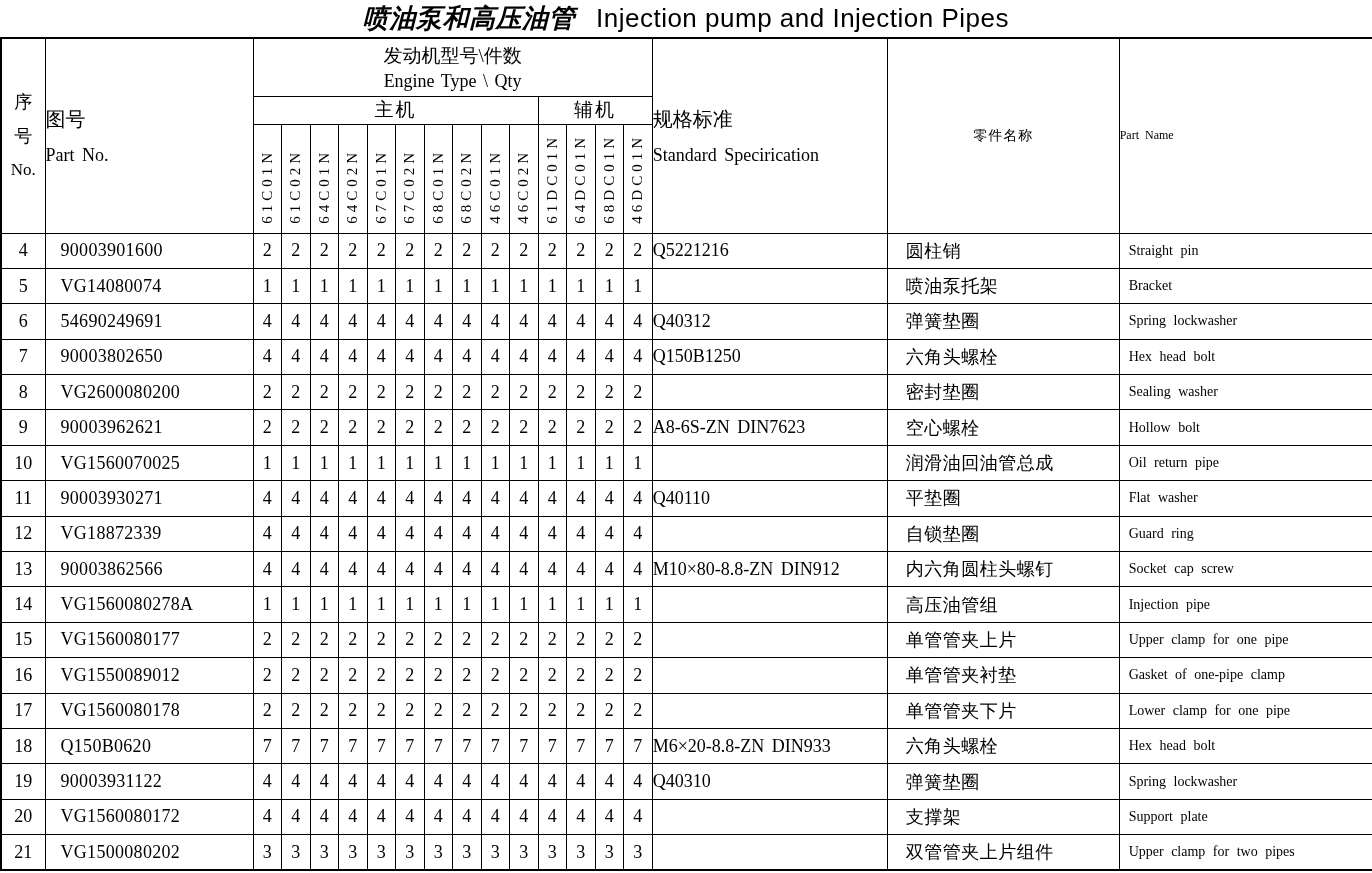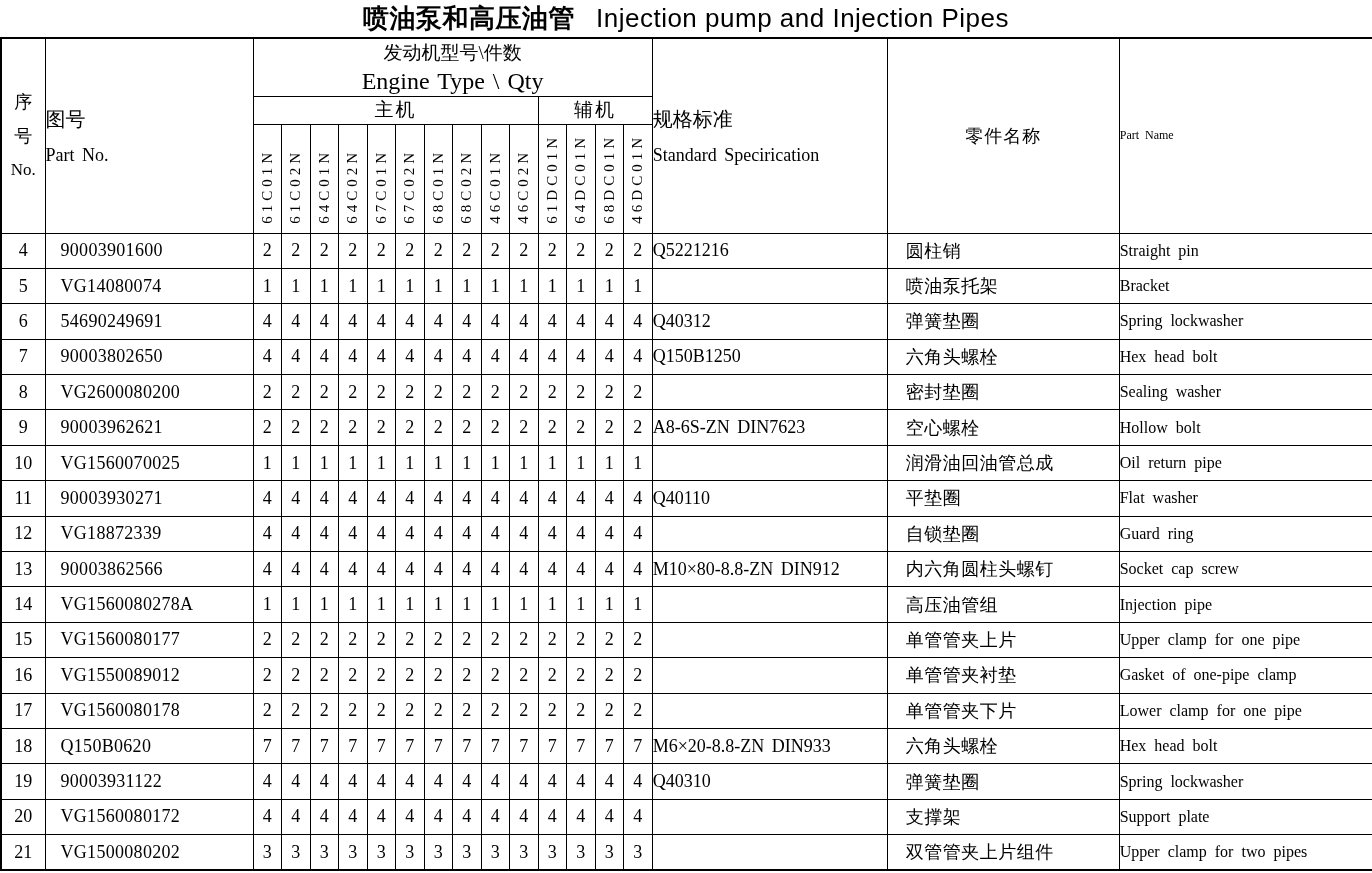--- a/index.html
+++ b/index.html
@@ -7,21 +7,21 @@
   .page {
     width: 1372px; height: 873px; overflow: hidden;
     background: #ffffff; color: #000;
   }
   .title {
     height: 37px;
     display: flex; align-items: center; justify-content: center;
     font-family: "Liberation Sans", "DejaVu Sans", sans-serif;
     font-size: 26px; letter-spacing: 0.5px;
   }
-  .title .zh { font-weight: bold; margin-right: 21px; }
+  .title .zh { font-weight: bold; margin-right: 21px; font-style: italic; }
 
   table.parts {
     width: 1372px;
     border-collapse: collapse; table-layout: fixed;
     border: 2px solid #000;
     font-family: "Liberation Serif", "DejaVu Serif", serif;
   }
   th, td { border: 1px solid #000; padding: 0; font-weight: normal; overflow: hidden; }
 
   col.c-no-col   { width: 44px; }
@@ -36,44 +36,44 @@
   tr.hrow3 { height: 109px; }
 
   .h-no { text-align: center; vertical-align: middle; font-size: 18px; }
   .h-no div { line-height: 34px; }
   .h-no .lat { font-size: 17px; }
 
   .h-pn, .h-spec { text-align: left; vertical-align: middle; font-size: 20px; }
   .h-pn .l2, .h-spec .l2 { font-size: 18px; margin-top: 12px; word-spacing: 3px; }
 
   .h-engine { text-align: center; vertical-align: middle; font-size: 19px; }
-  .h-engine .l2 { font-size: 24px; margin-top: 2px; word-spacing: 2px; }
+  .h-engine .l2 { font-size: 18px; margin-top: 2px; word-spacing: 2px; }
 
   .h-sub { text-align: center; vertical-align: middle; font-size: 19px; letter-spacing: 2px; }
 
-  .h-zh { text-align: center; vertical-align: middle; font-size: 18px; letter-spacing: 1px; }
+  .h-zh { text-align: center; vertical-align: middle; font-size: 14px; letter-spacing: 1px; }
   .h-en { text-align: left; vertical-align: middle; font-size: 12px; word-spacing: 3px; }
 
   .vcell { vertical-align: bottom; text-align: center; padding-bottom: 5px; }
   .vtext {
     display: inline-block;
     writing-mode: vertical-rl;
     transform: rotate(180deg);
     font-size: 15px;
     letter-spacing: 4px;
     line-height: 1;
   }
 
   tr.data { height: 35.4px; }
   td.c-no   { text-align: center; font-size: 18px; }
   td.c-pn   { text-align: left; padding-left: 15px; font-size: 18px; letter-spacing: 0.3px; }
   td.c-q    { text-align: center; font-size: 18px; }
   td.c-spec { text-align: left; font-size: 18px; word-spacing: 3px; }
   td.c-zh   { text-align: left; padding-left: 18px; font-size: 18px; letter-spacing: 0.5px; }
-  td.c-en   { text-align: left; font-size: 16px; word-spacing: 4px; }
+  td.c-en   { text-align: left; padding-left: 9px; font-size: 14px; word-spacing: 4px; }
 </style>
 </head>
 <body>
 
 <div class="page">
 
   <div class="title">
     <span class="zh">喷油泵和高压油管</span>
     <span class="en">Injection pump and Injection Pipes</span>
   </div>

